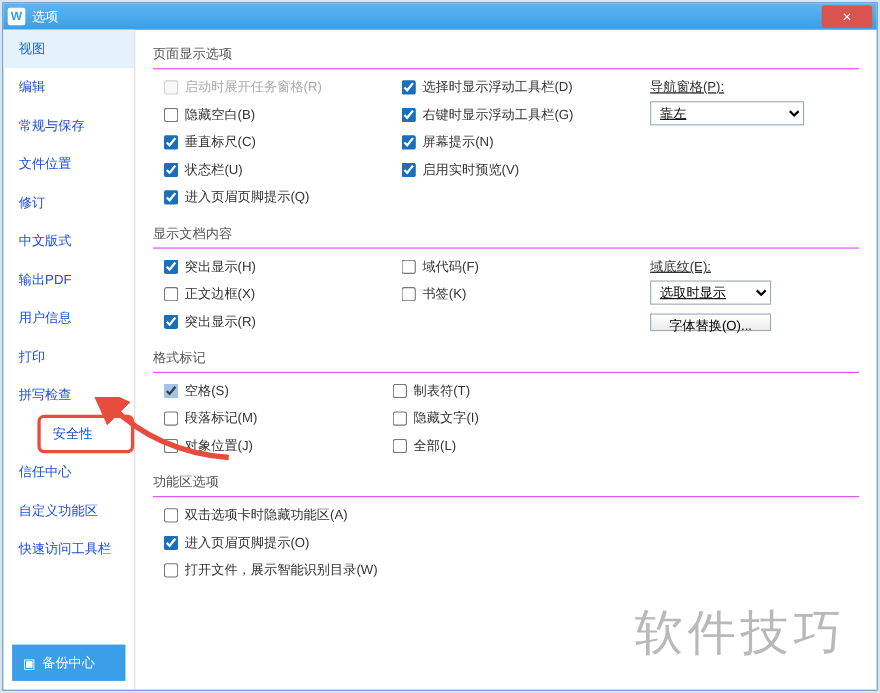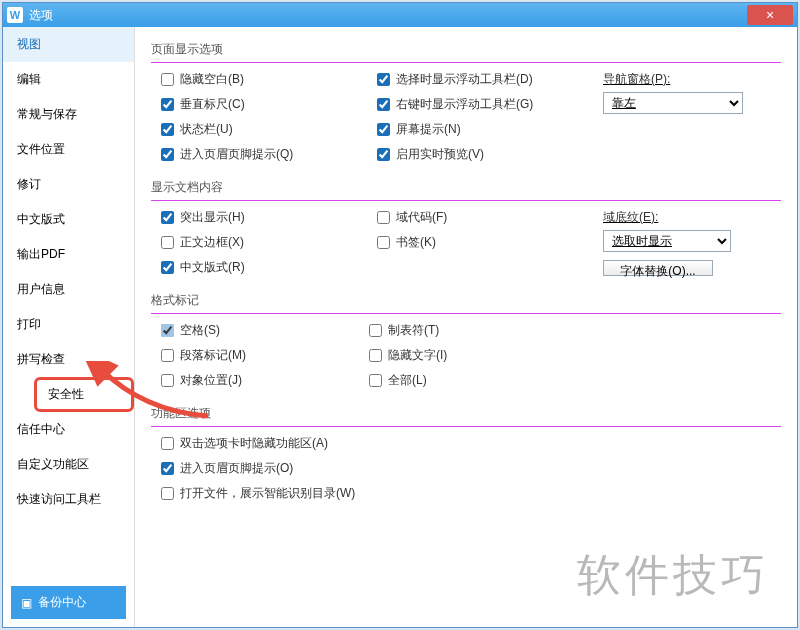--- a/index.html
+++ b/index.html
@@ -7,23 +7,23 @@
 
 .window { width: 796px; height: 626px; margin: 2px; background: #fff; border: 1px solid #5a8fc8; position: relative; }
 
 .titlebar { height: 24px; background: linear-gradient(#5eb5f0, #3a9ee8); display: flex; align-items: center; padding: 0 4px; color: #fff; }
 .titlebar .app-icon { width: 16px; height: 16px; background: #fff; color: #3a9ee8; display: inline-flex; align-items: center; justify-content: center; font-weight: bold; border-radius: 2px; margin-right: 6px; font-size: 11px; }
 .titlebar .title { flex: 1; }
 .titlebar .close { width: 46px; height: 20px; background: #d9534f; color: #fff; display: inline-flex; align-items: center; justify-content: center; border-radius: 2px; font-size: 14px; }
 
 .body { display: flex; height: calc(100% - 24px); }
 
-.sidebar { width: 132px; border-right: 1px solid #dcdcdc; display: flex; flex-direction: column; }
+.sidebar { width: 120px; border-right: 1px solid #dcdcdc; display: flex; flex-direction: column; }
 .sidebar .items { flex: 1; }
-.sidebar .item { padding: 9px 14px; cursor: default; color: #000000; }
+.sidebar .item { padding: 9px 14px; cursor: default; color: #1d4ed8; }
 .sidebar .item.selected { background: #e5f1fb; color: #1a6fb8; }
 .sidebar .item.highlight { outline: 3px solid #e74c3c; outline-offset: -3px; border-radius: 6px; margin-left: 31px; }
 .sidebar .backup { margin: 8px; padding: 8px 10px; background: #3a9ee8; color: #fff; display: flex; align-items: center; gap: 6px; }
 
 .content { flex: 1; padding: 10px 16px; overflow: auto; position: relative; }
 .section-title { color: #555; padding: 4px 0; border-bottom: 1px solid #d946ef; margin-bottom: 8px; }
 .section { margin-bottom: 12px; }
 .grid { display: grid; grid-template-columns: 200px 210px 1fr; gap: 6px 16px; }
 .grid2 { display: grid; grid-template-columns: 200px 210px; gap: 6px 8px; }
 .row { display: flex; flex-direction: column; gap: 8px; padding-left: 10px; }
@@ -74,20 +74,24 @@
         <span>备份中心</span>
       </div>
     </div>
 
     <div class="content">
 
       <div class="section">
         <div class="section-title">页面显示选项</div>
         <div class="grid">
           <div class="row" id="pd-col1">
+              <label class="chk disabled">
+                <input type="checkbox" disabled="" style="">
+                <span>启动时展开任务窗格(R)</span>
+              </label>
               <label class="chk">
                 <input type="checkbox" style="">
                 <span>隐藏空白(B)</span>
               </label>
               <label class="chk">
                 <input type="checkbox" checked="" style="">
                 <span>垂直标尺(C)</span>
               </label>
               <label class="chk">
                 <input type="checkbox" checked="" style="">
@@ -134,37 +138,37 @@
               <label class="chk">
                 <input type="checkbox" checked="" style="">
                 <span>突出显示(H)</span>
               </label>
               <label class="chk">
                 <input type="checkbox" style="">
                 <span>正文边框(X)</span>
               </label>
               <label class="chk">
                 <input type="checkbox" checked="" style="">
-                <span>中文版式(R)</span>
+                <span>突出显示(R)</span>
               </label>
             </div>
           <div class="row" id="dc-col2">
               <label class="chk">
                 <input type="checkbox" style="">
                 <span>域代码(F)</span>
               </label>
               <label class="chk">
                 <input type="checkbox" style="">
                 <span>书签(K)</span>
               </label>
             </div>
           <div class="row">
             <div class="field">
               <label>域底纹(E):</label>
-              <select style="width:128px">
+              <select style="width:110px">
                 <option>选取时显示</option>
               </select>
             </div>
             <button class="btn" style="width:110px">字体替换(O)...</button>
           </div>
         </div>
       </div>
 
       <div class="section">
         <div class="section-title">格式标记</div>

